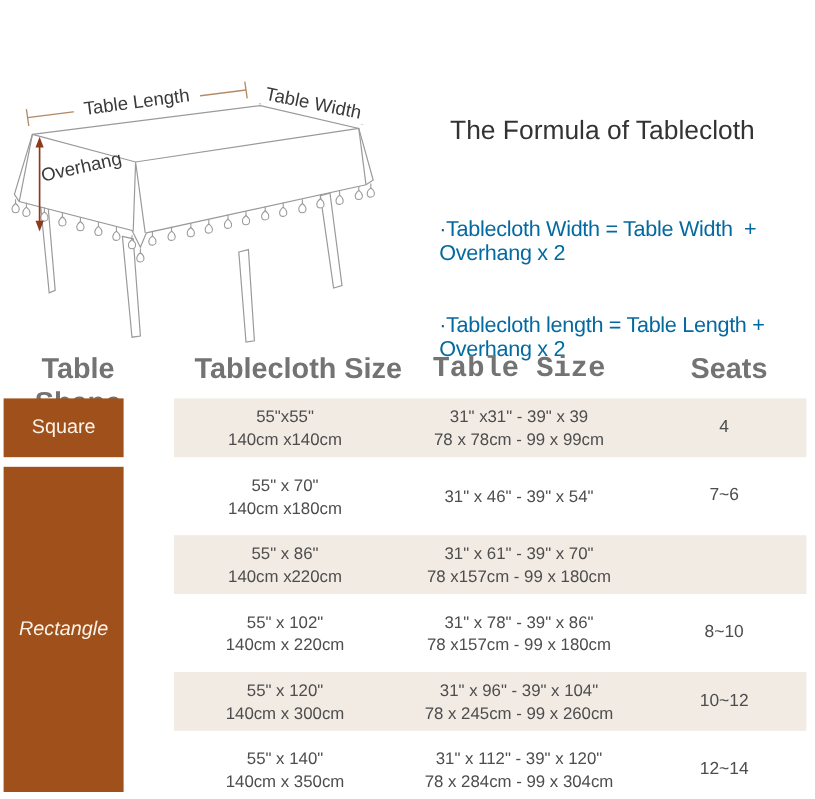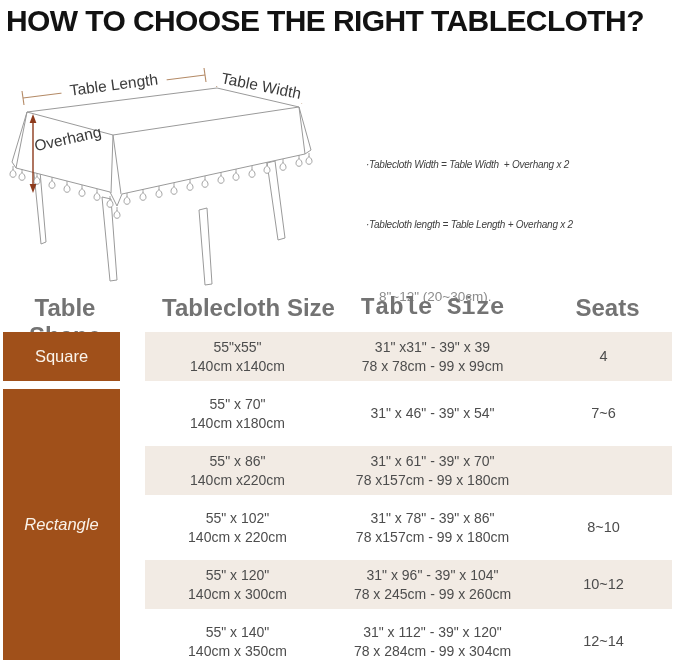--- a/index.html
+++ b/index.html
@@ -6,32 +6,32 @@
   .page{position:relative;width:679px;height:666px;background:#fff;overflow:hidden;
         font-family:"Liberation Sans",sans-serif;color:#222;}
 
   .title{position:absolute;top:4px;left:6px;width:670px;font-size:30px;font-weight:700;
          letter-spacing:-0.6px;color:#121212;white-space:nowrap;}
 
   .diagram{position:absolute;left:0;top:56px;}
 
   .formula{position:absolute;left:366px;top:96px;width:312px;}
   .formula-heading{margin:0 0 0 9px;font-size:22px;font-weight:400;color:#333;}
-  .formula-lines{margin-top:19px;font-size:10px;letter-spacing:-0.25px;color:#404040;
-                 line-height:20px;white-space:pre-wrap;font-style:italic;}
+  .formula-lines{margin-top:19px;font-size:18px;letter-spacing:-0.25px;color:#0369a1;
+                 line-height:20px;white-space:pre-wrap;}
   .formula-note{margin-top:12px;font-size:13.5px;color:#8c8c8c;line-height:19px;}
   .formula-note .n2{padding-left:13px;}
 
   .col-head{position:absolute;top:294px;font-size:24px;font-weight:700;color:#737373;text-align:center;}
   .h-shape{left:5px;width:120px;}
   .h-tablecloth{left:156px;width:185px;}
   .h-table{left:330px;width:205px;font-family:Liberation Mono, monospace;}
   .h-seats{left:540px;width:135px;}
 
-  .shape-cell{position:absolute;left:3px;width:117px;background:#a0501a;color:#faf3ea;
+  .shape-cell{position:absolute;left:3px;width:100px;background:#a0501a;color:#faf3ea;
               display:flex;align-items:center;justify-content:center;font-size:16.5px;}
   .shape-square{top:332px;height:49px;}
   .shape-rect{top:389px;height:271px;font-style:italic;}
 
   .rows{position:absolute;left:145px;top:332px;width:527px;}
   .trow{height:49px;margin-bottom:8px;display:flex;align-items:center;}
   .trow:nth-child(odd){background:#f2ebe4;}
   .cell{text-align:center;font-size:14px;color:#4d4d4d;line-height:18.5px;}
   .cell.tc{width:185px;}
   .cell.ts{width:205px;}
@@ -40,21 +40,20 @@
   .sketch{stroke:#9a9a9a;fill:none;stroke-width:1;}
   .sketch-fill{stroke:#9a9a9a;fill:#ffffff;stroke-width:1;}
   .dim{stroke:#b48a66;stroke-width:1.1;fill:none;}
   .dim-label{font-size:15.5px;fill:#3a3a3a;}
 </style>
 </head>
 <body>
 
 <div class="page">
 
-  <div class="title">HOW TO CHOOSE THE RIGHT TABLECLOTH?</div>
 
   <svg class="diagram" width="365" height="230" viewBox="0 0 365 230">
     <defs>
       <g id="tassel" stroke="#9a9a9a" stroke-width="0.9">
         <line x1="0" y1="0" x2="0" y2="4"></line>
         <path d="M0,3.6 C-2.2,5.2 -3,6.6 -3,8.2 C-3,10.1 -1.7,11.3 0,11.3 C1.7,11.3 3,10.1 3,8.2 C3,6.6 2.2,5.2 0,3.6 Z" fill="#ffffff"></path>
       </g>
     </defs>
 
     <g>
@@ -121,20 +120,21 @@
       <line x1="33" y1="64" x2="33" y2="131" stroke-width="1.4"></line>
       <path d="M33,58 L29.6,67 L36.4,67 Z" stroke="none"></path>
       <path d="M33,137 L29.6,128 L36.4,128 Z" stroke="none"></path>
     </g>
     <g transform="translate(68,84) rotate(-12.5)">
       <text class="dim-label" text-anchor="middle" dominant-baseline="middle">Overhang</text>
     </g>
   </svg>
 
   <div class="formula">
+    <h2 class="formula-heading">The Formula of Tablecloth</h2>
     <div class="formula-lines">
       <div>·Tablecloth Width = Table Width  + Overhang x 2</div>
       <div>·Tablecloth length = Table Length + Overhang x 2</div>
     </div>
     <div class="formula-note">
       <div class="n2">8"~12" (20~30cm).</div>
     </div>
   </div>
 
   <div class="col-head h-shape">Table Shape</div>

